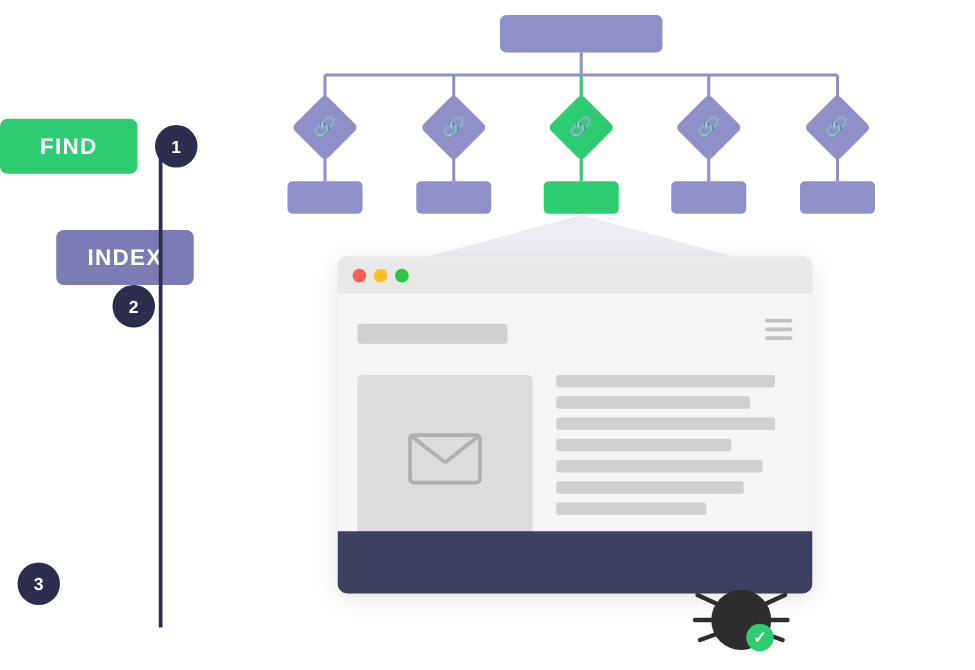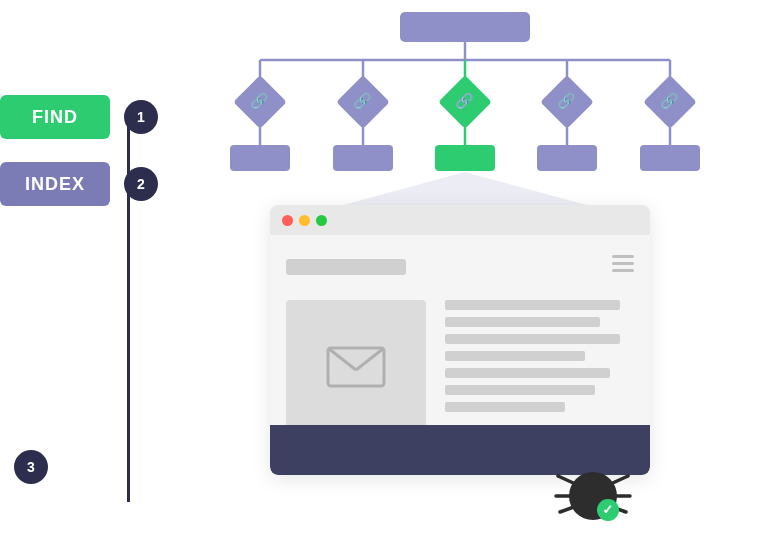--- a/index.html
+++ b/index.html
@@ -32,21 +32,21 @@
     .step-row {
       display: flex;
       align-items: center;
       margin-bottom: 0;
       position: absolute;
       left: 0;
       right: 0;
     }
 
     .step-find { top: 95px; }
-    .step-index { top: 162px; }
+    .step-index { top: 184px; flex-direction: column; }
     .step-crawl { top: 450px; }
 
     .step-label {
       width: 110px;
       height: 44px;
       display: flex;
       align-items: center;
       justify-content: center;
       font-weight: bold;
       font-size: 18px;

